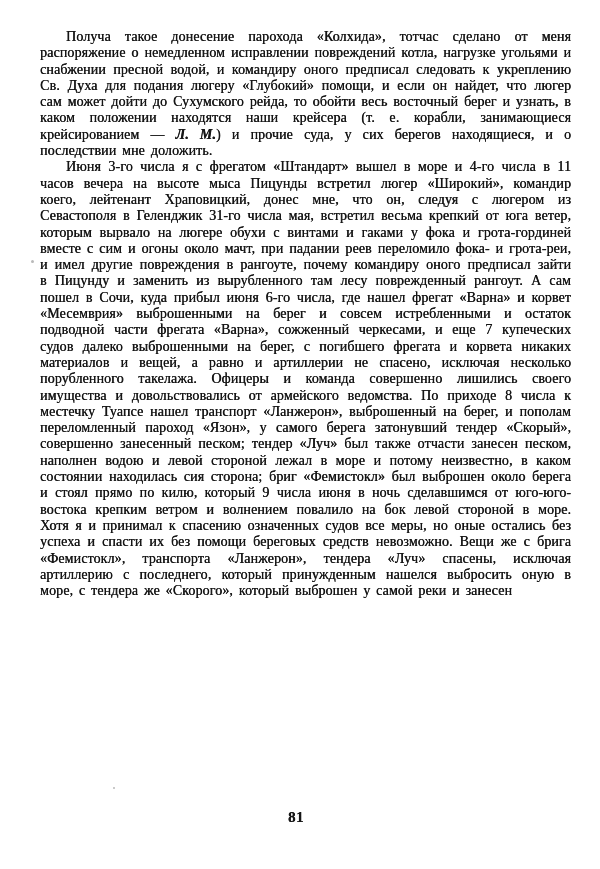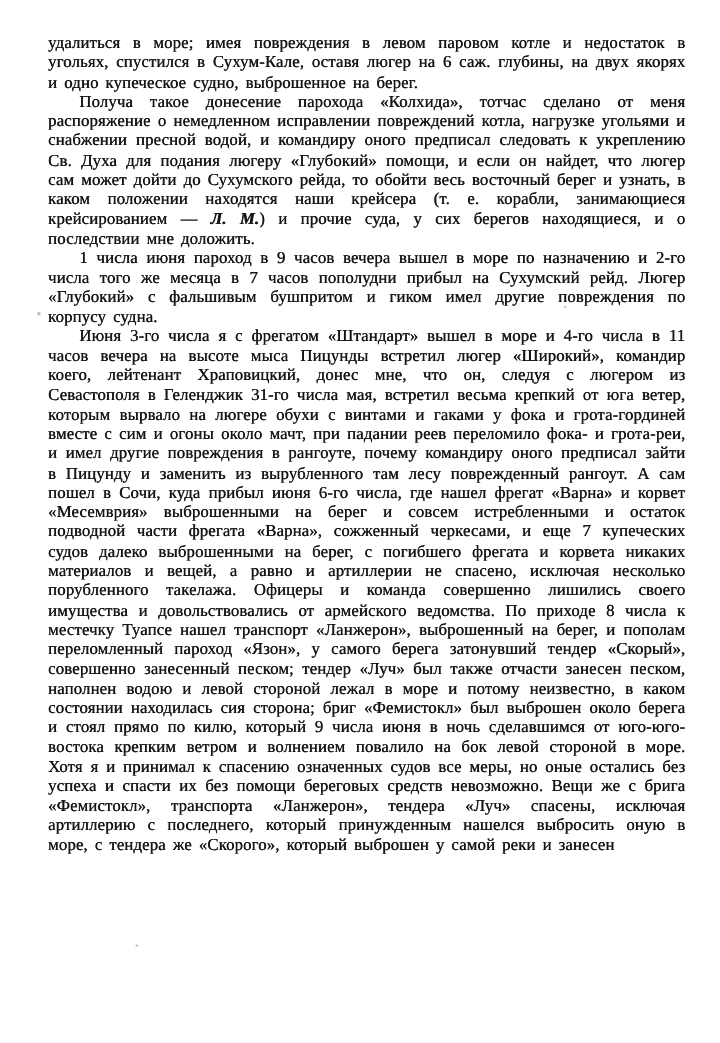--- a/index.html
+++ b/index.html
@@ -62,24 +62,23 @@
   .speck.s1 { left: 31px;  top: 260px; width: 3px; height: 3px; }
   .speck.s2 { left: 470px; top: 255px; width: 2px; height: 2px; background: #cccccc; }
   .speck.s3 { left: 113px; top: 787px; width: 2px; height: 2px; }
 </style>
 </head>
 <body>
 
 <div class="page" style="color: rgb(22, 22, 22); background: rgb(255, 255, 255);">
 
   <div class="text-block">
-      <p class="para"><span>удалиться в море; имея повреждения в левом паровом котле и недостаток в угольях, спустился в Сухум-Кале, оставя люгер на 6 саж. глубины, на двух якорях и одно купеческое судно, выброшенное на берег.</span></p>
       <p class="para indent"><span>Получа такое донесение парохода «Колхида», тотчас сделано от меня распоряжение о немедленном исправлении повреждений котла, нагрузке угольями и снабжении пресной водой, и командиру оного предписал следовать к укреплению Св. Духа для подания люгеру «Глубокий» помощи, и если он найдет, что люгер сам может дойти до Сухумского рейда, то обойти весь восточный берег и узнать, в каком положении находятся наши крейсера (т. е. корабли, занимающиеся крейсированием — </span><span class="seg-italic">Л. М.</span><span>) и прочие суда, у сих берегов находящиеся, и о последствии мне доложить.</span></p>
-      <p class="para indent"><span>1 числа июня пароход в 9 часов вечера вышел в море по назначению и 2-го числа того же месяца в 7 часов пополудни прибыл на Сухумский рейд. Люгер «Глубокий» с фальшивым бушпритом и гиком имел другие повреждения по корпусу судна.</span></p>
       <p class="para indent"><span>Июня 3-го числа я с фрегатом «Штандарт» вышел в море и 4-го числа в 11 часов вечера на высоте мыса Пицунды встретил люгер «Широкий», командир коего, лейтенант Храповицкий, донес мне, что он, следуя с люгером из Севастополя в Геленджик 31-го числа мая, встретил весьма крепкий от юга ветер, которым вырвало на люгере обухи с винтами и гаками у фока и грота-гординей вместе с сим и огоны около мачт, при падании реев переломило фока- и грота-реи, и имел другие повреждения в рангоуте, почему командиру оного предписал зайти в Пицунду и заменить из вырубленного там лесу поврежденный рангоут. А сам пошел в Сочи, куда прибыл июня 6-го числа, где нашел фрегат «Варна» и корвет «Месемврия» выброшенными на берег и совсем истребленными и остаток подводной части фрегата «Варна», сожженный черкесами, и еще 7 купеческих судов далеко выброшенными на берег, с погибшего фрегата и корвета никаких материалов и вещей, а равно и артиллерии не спасено, исключая несколько порубленного такелажа. Офицеры и команда совершенно лишились своего имущества и довольствовались от армейского ведомства. По приходе 8 числа к местечку Туапсе нашел транспорт «Ланжерон», выброшенный на берег, и пополам переломленный пароход «Язон», у самого берега затонувший тендер «Скорый», совершенно занесенный песком; тендер «Луч» был также отчасти занесен песком, наполнен водою и левой стороной лежал в море и потому неизвестно, в каком состоянии находилась сия сторона; бриг «Фемистокл» был выброшен около берега и стоял прямо по килю, который 9 числа июня в ночь сделавшимся от юго-юго-востока крепким ветром и волнением повалило на бок левой стороной в море. Хотя я и принимал к спасению означенных судов все меры, но оные остались без успеха и спасти их без помощи береговых средств невозможно. Вещи же с брига «Фемистокл», транспорта «Ланжерон», тендера «Луч» спасены, исключая артиллерию с последнего, который принужденным нашелся выбросить оную в море, с тендера же «Скорого», который выброшен у самой реки и занесен</span></p>
     </div>
 
+  <div class="page-number">81</div>
 
   <span class="speck s1"></span>
   <span class="speck s2"></span>
   <span class="speck s3"></span>
 
 </div>
 
 </body></html>

